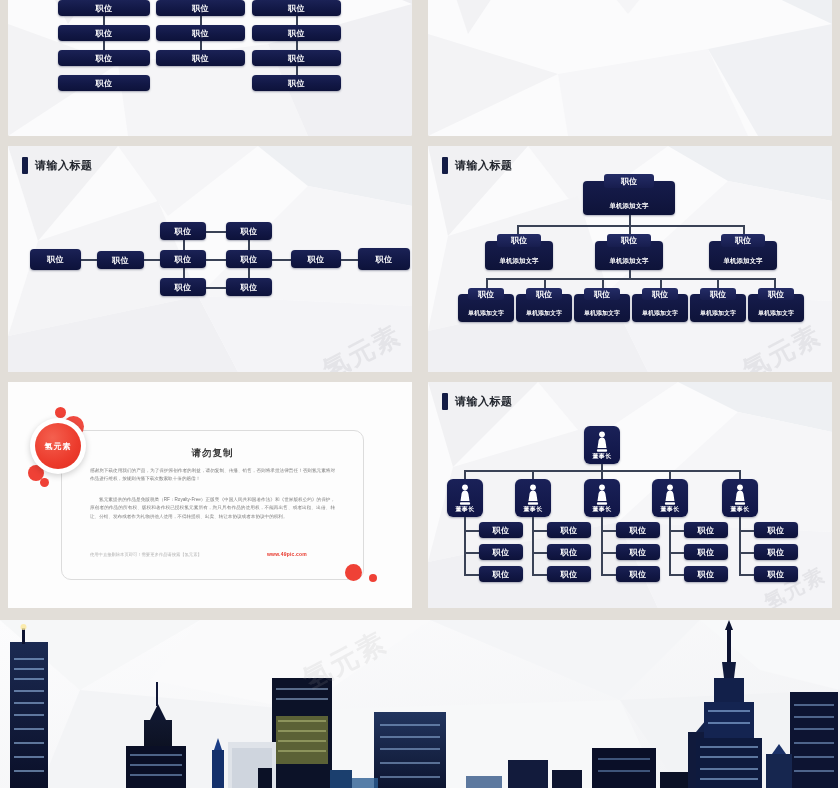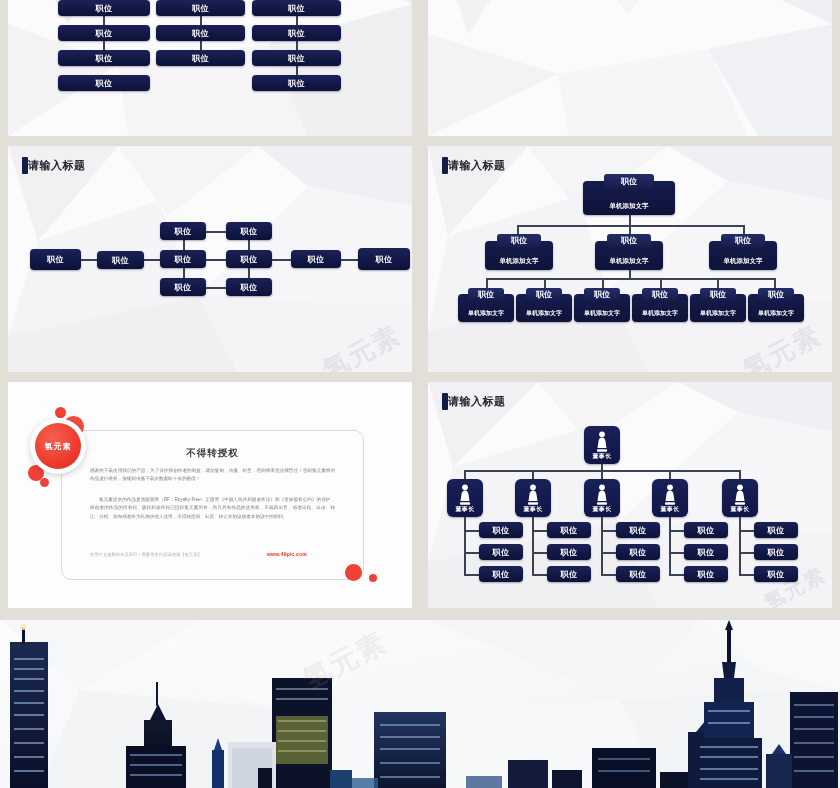--- a/index.html
+++ b/index.html
@@ -25,21 +25,21 @@
     position:absolute;
     right:8px; bottom:2px;
     font-size:26px; color:rgba(150,150,155,.16);
     transform:rotate(-28deg);
     letter-spacing:2px; font-weight:bold;
     pointer-events:none; white-space:nowrap;
   }
   .wm.sm { font-size:20px; right:4px; bottom:6px; }
 
   
-  .stitle { position:absolute; display:flex; align-items:center; }
+  .stitle { position:absolute; display:flex; align-items:center; gap:7px; }
   .stitle .bar { width:6px; height:17px; background:#131c45; border-radius:1px; }
   .stitle .txt { font-size:11px; font-weight:bold; color:#22262e; letter-spacing:.5px; }
 
   
   .box {
     position:absolute;
     background:linear-gradient(180deg,#1b2256 0%,#121846 55%,#0d123a 100%);
     color:#fff;
     border-radius:4px;
     display:flex; align-items:center; justify-content:center;
@@ -305,21 +305,21 @@
     <div class="dot" style="left:47px; top:25px; width:11px; height:11px;"></div>
     <div class="dot" style="left:55px; top:34px; width:21px; height:21px; opacity:.95;"></div>
     <div class="dot" style="left:20px; top:83px; width:16px; height:16px;"></div>
     <div class="dot" style="left:32px; top:96px; width:9px; height:9px;"></div>
     <div class="dot" style="left:337px; top:182px; width:17px; height:17px;"></div>
     <div class="dot" style="left:361px; top:192px; width:8px; height:8px;"></div>
 
     <div class="logoring" style="left:22px; top:36px; width:56px; height:56px;"></div>
     <div class="logocore" style="left:27px; top:41px; width:46px; height:46px;">氢元素</div>
 
-    <div class="cphead" style="top:65px; left:53px; width:303px;">不得转授权</div>
+    <div class="cphead" style="top:65px; left:53px; width:303px;">请勿复制</div>
 
     <div class="cpp" style="left:82px; top:85px; width:245px;">感谢您下载使用我们的产品，为了保护原创作者的利益，请勿复制、传播、销售，否则将承担法律责任！否则氢元素将对作品进行维权，按规则传播下载次数索取十倍的赔偿！</div>
     <div class="cpp" style="left:82px; top:114px; width:245px; text-indent:9px;">氢元素提供的作品是免版税类（RF：Royalty-Free）正版受《中国人民共和国著作法》和《世界版权公约》的保护，原创者的作品的所有权、版权和著作权已授权氢元素所有，您只具有作品的使用权，不能再出售、或者出租、出借、转让、分销、发布或者作为礼物供他人使用，不得转授权、出卖、转让本协议或者本协议中的权利。</div>
 
     <div class="cpfoot" style="left:82px; top:170px;">使用中直接删除本页即可！需要更多作品请搜索【氢元素】</div>
     <div class="cpurl" style="left:259px; top:169px;">www.49pic.com</div>
   </div>
 
   <div class="slide" style="left:428px; top:382px; width:404px; height:226px;">
     <div class="poly">

